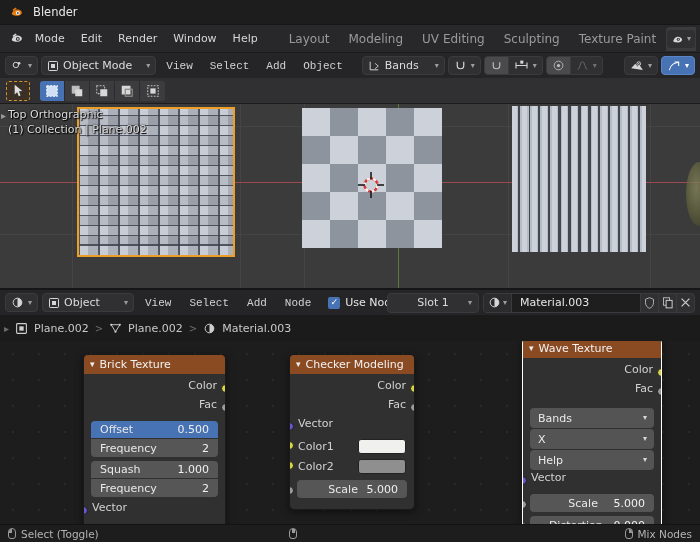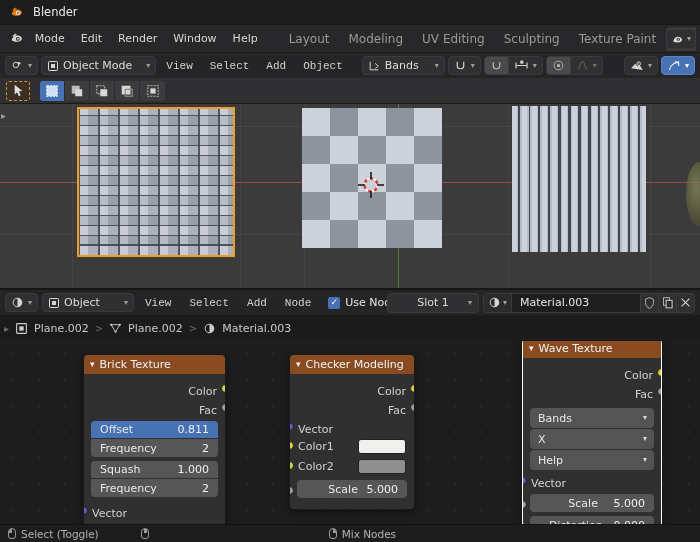--- a/index.html
+++ b/index.html
@@ -190,21 +190,21 @@
   }
   .node.active { border: 1px solid #ffffff; }
   .node-title {
     height: 19px; background: #8a4a22;
     display: flex; align-items: center; gap: 5px;
     padding: 0 6px; font-size: 11px; color: #f2f2f2;
   }
   .node-body { padding: 5px 0 7px 0; }
   .socket-row {
     position: relative; height: 19px;
-    display: flex; align-items: flex-end;
+    display: flex; align-items: flex-start;
     padding: 0 8px; font-size: 11px; color: #d2d2d2;
   }
   .socket-row.out { justify-content: flex-end; }
   .sock {
     position: absolute; width: 9px; height: 9px; border-radius: 50%;
     border: 1px solid #1a1a1a;
   }
   .sock.left { left: -5px; }
   .sock.right { right: -5px; }
   .sock.yellow { background: #d8d34b; }
@@ -233,21 +233,21 @@
     position: relative; height: 20px; display: flex; align-items: center;
     padding: 0 8px; font-size: 11px; color: #d2d2d2; gap: 24px;
   }
   .swatch { height: 15px; border-radius: 3px; border: 1px solid #222; }
 
   
   .statusbar {
     position: absolute; left: 0; bottom: 0; width: 700px; height: 18px;
     background: #1d1d1d; border-top: 1px solid #131313;
     display: flex; align-items: center; padding: 0 8px;
-    font-size: 10.5px; color: #b4b4b4;
+    font-size: 10.5px; color: #b4b4b4; justify-content: space-between;
   }
   .mouse-ico { width: 8px; height: 11px; border: 1px solid #9a9a9a; border-radius: 4px 4px 3px 3px; position: relative; }
   .mouse-ico.l::before { content:''; position:absolute; left:0; top:0; width:3px; height:4px; background:#9a9a9a; border-radius:3px 0 0 0;}
   .mouse-ico.r::before { content:''; position:absolute; right:0; top:0; width:3px; height:4px; background:#9a9a9a; border-radius:0 3px 0 0;}
   .mouse-ico.m::before { content:''; position:absolute; left:2px; top:0; width:3px; height:4px; background:#9a9a9a;}
   .sb-group { display: flex; align-items: center; gap: 5px; }
   .sb-spacer { width: 42px; }
 </style>
 </head>
 <body>
@@ -467,20 +467,24 @@
 
     <div class="plane" style="left:512px; top:2px; width:134px; height:146px;
            background-color:#4a4f58;
            background-image: repeating-linear-gradient(90deg,
              #ccd1da 0 5px, #b6bcc6 5px 6.5px, #41464f 6.5px 8.5px, #b6bcc6 8.5px 10px);">
     </div>
 
     <div class="edge-obj" style="top:58px; right:-12px;"></div>
 
     <span class="vp-arrow">▸</span>
+    <div class="vp-overlay-text">
+      <div>Top Orthographic</div>
+      <div class="line2">(1) Collection | Plane.002</div>
+    </div>
   </div>
 
   <div class="node-header">
     <span class="pill">
       <svg width="13" height="13" viewBox="0 0 24 24">
         <circle cx="12" cy="12" r="8" fill="none" stroke="#d6d6d6" stroke-width="1.8"></circle>
         <path d="M12 4a8 8 0 010 16z" fill="#d6d6d6"></path>
       </svg>
       <span class="chev">▾</span>
     </span>
@@ -574,21 +578,21 @@
           <span>Color</span>
           <span class="sock right yellow" style="top:5px"></span>
         </div>
         <div class="socket-row out">
           <span>Fac</span>
           <span class="sock right grey" style="top:5px"></span>
         </div>
         <div class="prop-group">
           <div class="prop blue">
             <span class="pl">Offset</span>
-            <span class="pv">0.811</span>
+            <span class="pv">0.500</span>
           </div>
           <div class="prop">
             <span class="pl">Frequency</span>
             <span class="pv">2</span>
           </div>
         </div>
         <div class="prop-group">
           <div class="prop">
             <span class="pl">Squash</span>
             <span class="pv">1.000</span>

